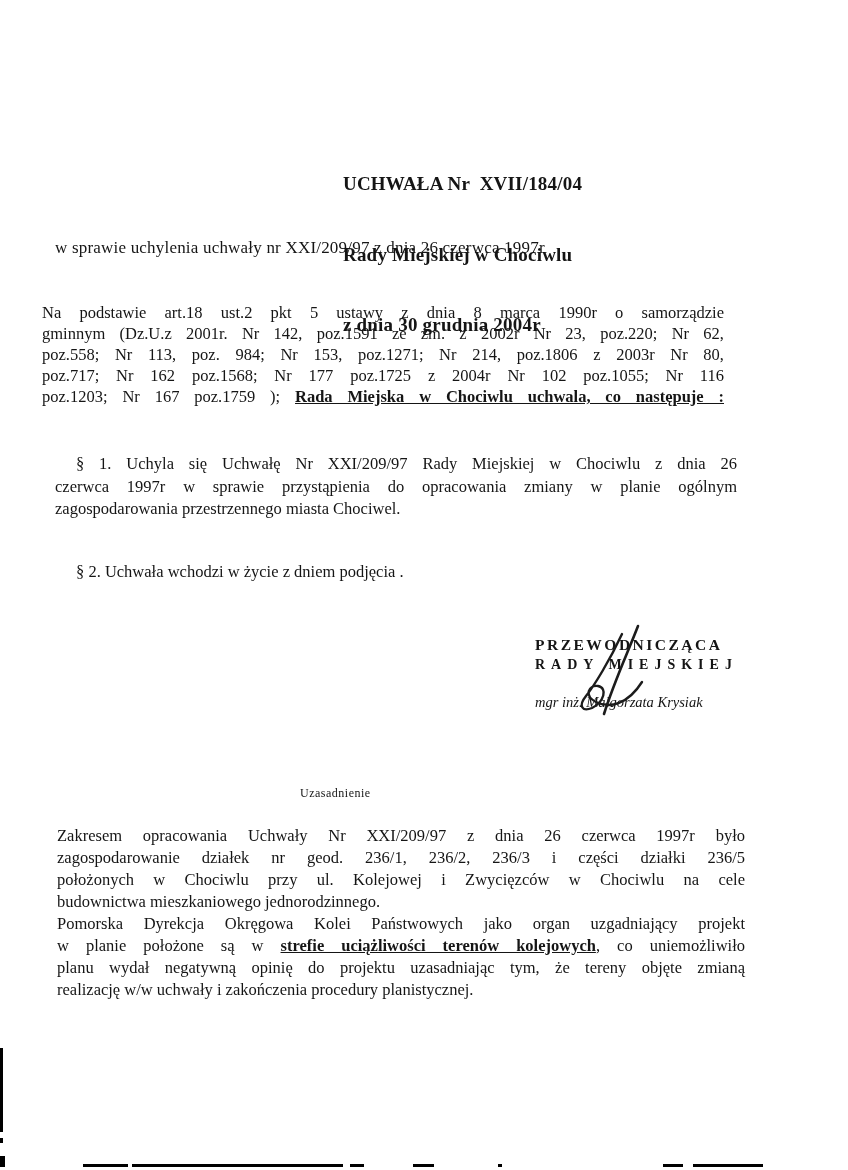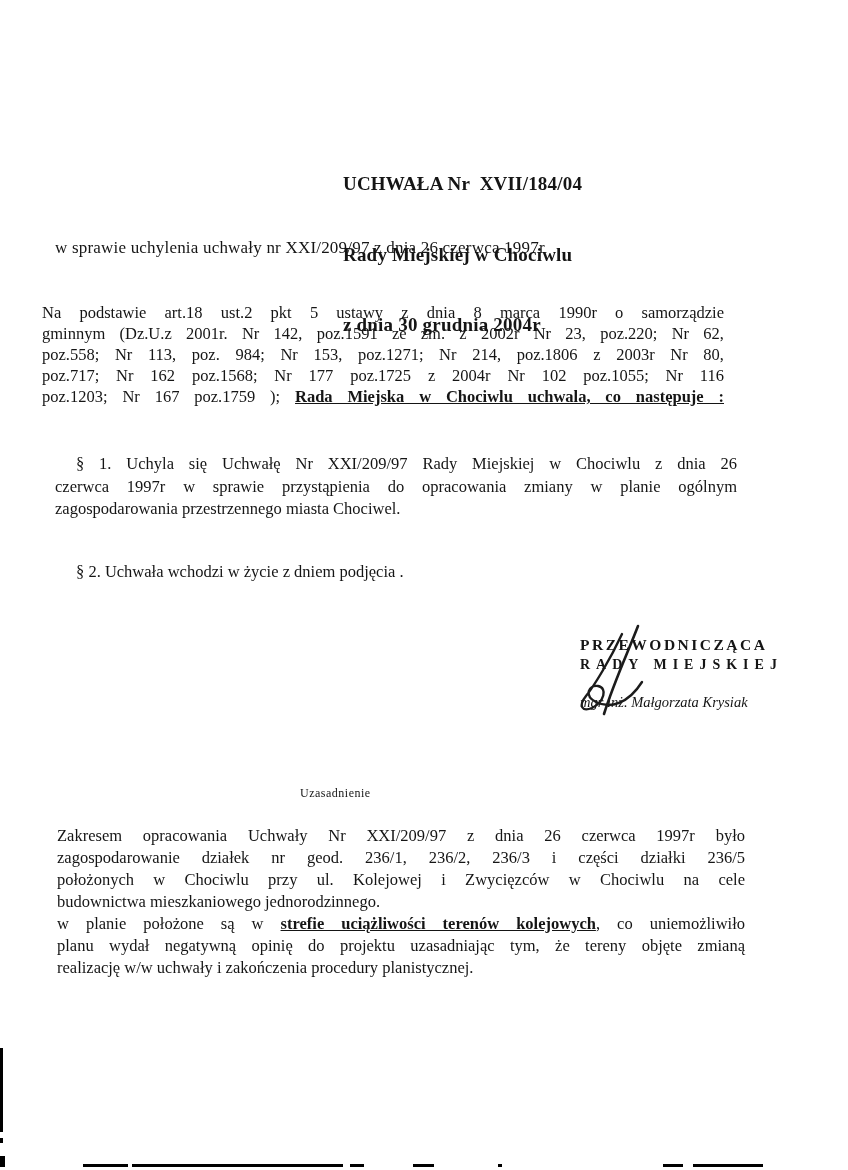--- a/index.html
+++ b/index.html
@@ -70,21 +70,20 @@
     text-align-last: justify;
   }
   .pline { text-align: left; }
   .b { font-weight: bold; text-decoration: underline; }
 
   
   .signature {
     left: 535px;
     top: 636px;
     width: 210px;
-    margin-left: 45px;
   }
   .sig-role1 {
     font-size: 15.5px;
     font-weight: bold;
     letter-spacing: 2.5px;
     white-space: pre;
   }
   .sig-role2 {
     font-size: 14px;
     font-weight: bold;
@@ -165,20 +164,21 @@
     <path d="M 70,10 C 58,36 42,62 34,72 C 26,82 30,88 40,84 C 52,78 56,64 46,62 C 36,61 32,72 44,78 C 58,85 76,80 90,58" fill="none" stroke="#1c1c1c" stroke-width="2.4" stroke-linecap="round"></path>
   </svg>
 
   <div class="abs uz-heading">Uzasadnienie</div>
 
   <div class="abs justif">
     <div class="jline">Zakresem opracowania Uchwały Nr XXI/209/97 z dnia 26 czerwca 1997r było</div>
     <div class="jline">zagospodarowanie działek nr geod. 236/1, 236/2, 236/3 i części działki 236/5</div>
     <div class="jline">położonych w Chociwlu przy ul. Kolejowej i Zwycięzców w Chociwlu na cele</div>
     <div class="pline">budownictwa mieszkaniowego jednorodzinnego.</div>
+    <div class="jline">Pomorska Dyrekcja Okręgowa Kolei Państwowych jako organ uzgadniający projekt</div>
     <div class="jline"><span>w planie położone są w </span><span class="b">strefie uciążliwości terenów kolejowych</span><span>, co uniemożliwiło</span></div>
     <div class="jline">planu wydał negatywną opinię do projektu uzasadniając tym, że tereny objęte zmianą</div>
     <div class="pline">realizację w/w uchwały i zakończenia procedury planistycznej.</div>
   </div>
 
   <div class="artifact" style="left:0; top:1048px; width:3px; height:84px;"></div>
   <div class="artifact" style="left:0; top:1138px; width:3px; height:5px;"></div>
   <div class="artifact" style="left:0; top:1156px; width:5px; height:11px;"></div>
   <div class="artifact" style="left:83px; top:1164px; width:45px; height:3px;"></div>
   <div class="artifact" style="left:132px; top:1164px; width:211px; height:3px;"></div>

